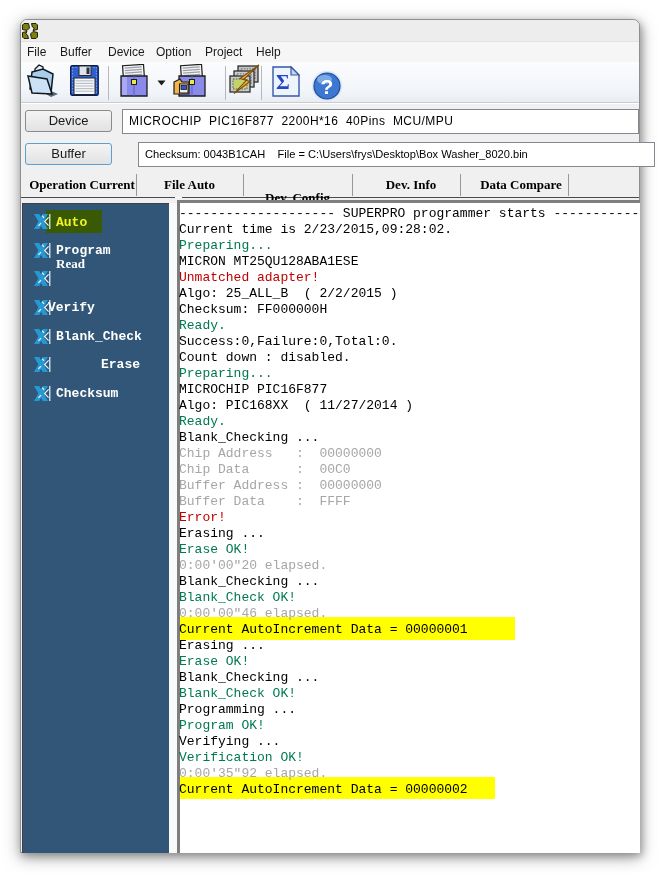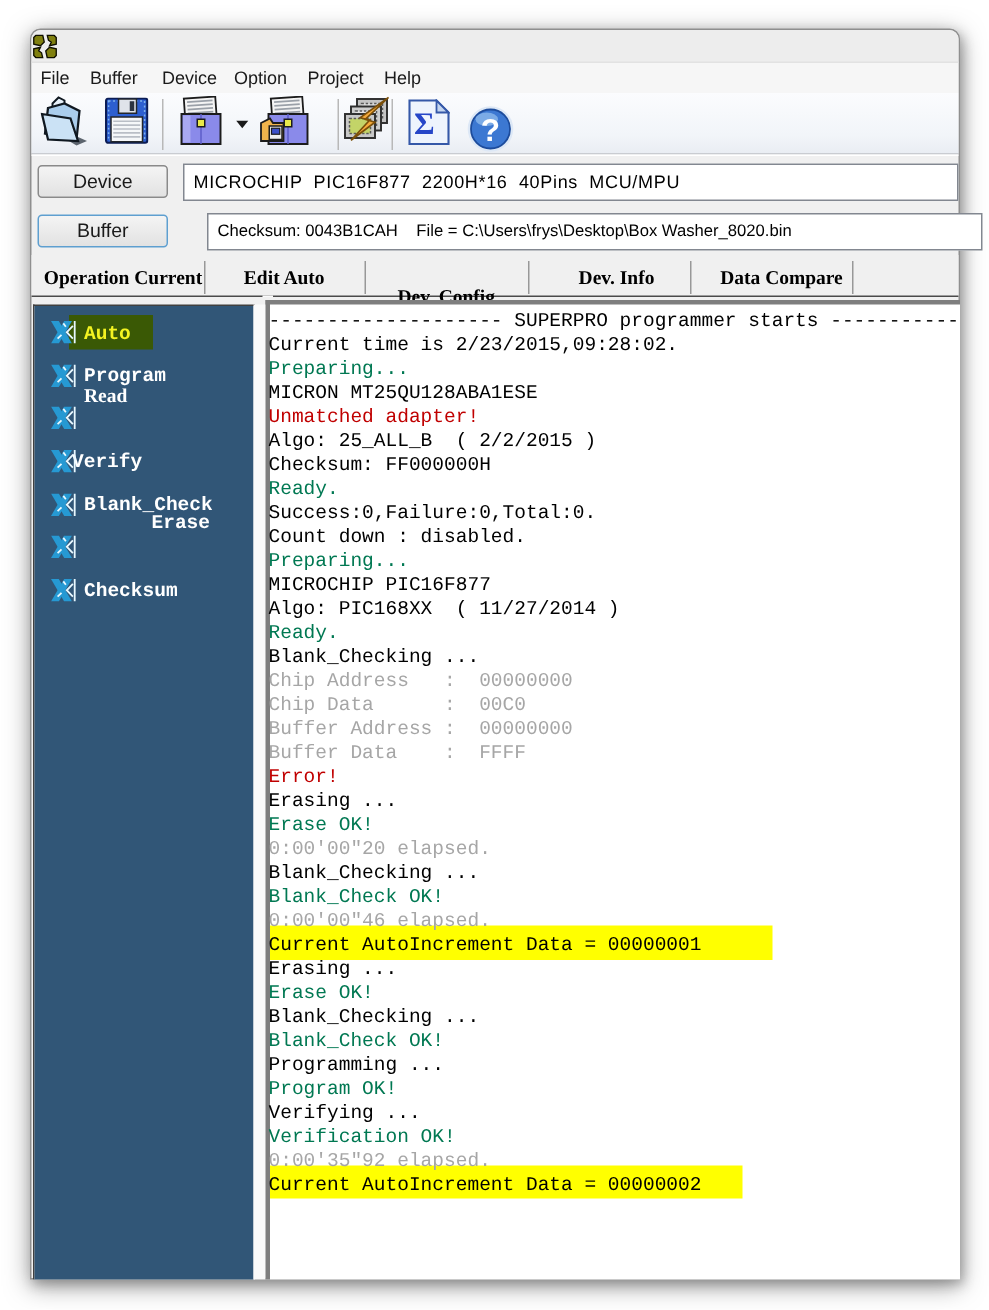--- a/index.html
+++ b/index.html
@@ -147,39 +147,39 @@
 
 <div class="abs" style="left:21px;top:170px;width:618px;height:28px;background:#f0f0f0;"></div>
 <div class="abs" style="left:21px;top:197px;width:618px;height:1px;background:#4a4a4a;"></div>
 <div class="abs" style="left:175px;top:197px;width:7px;height:1px;background:#fafafa;"></div>
 <div class="abs" style="left:136px;top:174px;width:1px;height:22px;background:#989898;"></div>
 <div class="abs" style="left:243px;top:174px;width:1px;height:22px;background:#989898;"></div>
 <div class="abs" style="left:352px;top:174px;width:1px;height:22px;background:#989898;"></div>
 <div class="abs" style="left:460px;top:174px;width:1px;height:22px;background:#989898;"></div>
 <div class="abs" style="left:568px;top:174px;width:1px;height:22px;background:#989898;"></div>
 <div class="tabtxt" style="left:28px;top:177px;width:108px;">Operation Current</div>
-<div class="tabtxt" style="left:136px;top:177px;width:107px;">Edit Auto</div>
+<div class="tabtxt" style="left:136px;top:177px;width:107px;">File Auto</div>
 <div class="tabtxt" style="left:243px;top:190px;width:109px;">Dev. Config</div>
 <div class="tabtxt" style="left:357px;top:177px;width:108px;">Dev. Info</div>
 <div class="tabtxt" style="left:467px;top:177px;width:108px;">Data Compare</div>
 
 <div class="abs" style="left:22px;top:203px;width:148px;height:650px;background:#f0f0f0;"></div>
 <div class="abs" style="left:22px;top:203px;width:148px;height:1px;background:#404040;"></div>
 <div class="abs" style="left:22px;top:203px;width:1px;height:650px;background:#404040;"></div>
 <div class="abs" style="left:23px;top:204px;width:146px;height:649px;background:#315677;"></div>
 <div class="abs" style="left:169px;top:203px;width:8px;height:650px;background:#fafafa;"></div>
 
 <div class="abs" style="left:46px;top:210px;width:56px;height:23px;background:#3a5905;"></div>
 
 <div class="sideitem" style="left:56px;top:215px;color:#f3f321;">Auto</div>
 <div class="sideitem" style="left:56px;top:243px;">Program</div>
 <div class="sideitem" style="left:56px;top:256px;font-family:Liberation Serif, serif;">Read</div>
 <div class="sideitem" style="left:48px;top:300px;">Verify</div>
 <div class="sideitem" style="left:56px;top:329px;">Blank_Check</div>
-<div class="sideitem" style="left:56px;top:341px;padding-left:45px;">Erase</div>
+<div class="sideitem" style="left:56px;top:357px;padding-left:45px;">Erase</div>
 <div class="sideitem" style="left:56px;top:386px;">Checksum</div>
 
 <svg class="abs" style="left:34px;top:214px;" width="17" height="15" viewBox="0 0 17 15">
     <g fill="#2699d3">
       <polygon points="0,0 5.2,0 14,15 8.8,15"></polygon>
       <polygon points="8.8,0 14,0 5.2,15 0,15"></polygon>
     </g>
     <g stroke="#e8f8ff" stroke-width="1.2" fill="none">
       <line x1="15.8" y1="0" x2="15.8" y2="15"></line>
       <polyline points="14.6,3.3 10.5,7.5 14.6,11.7"></polyline>

